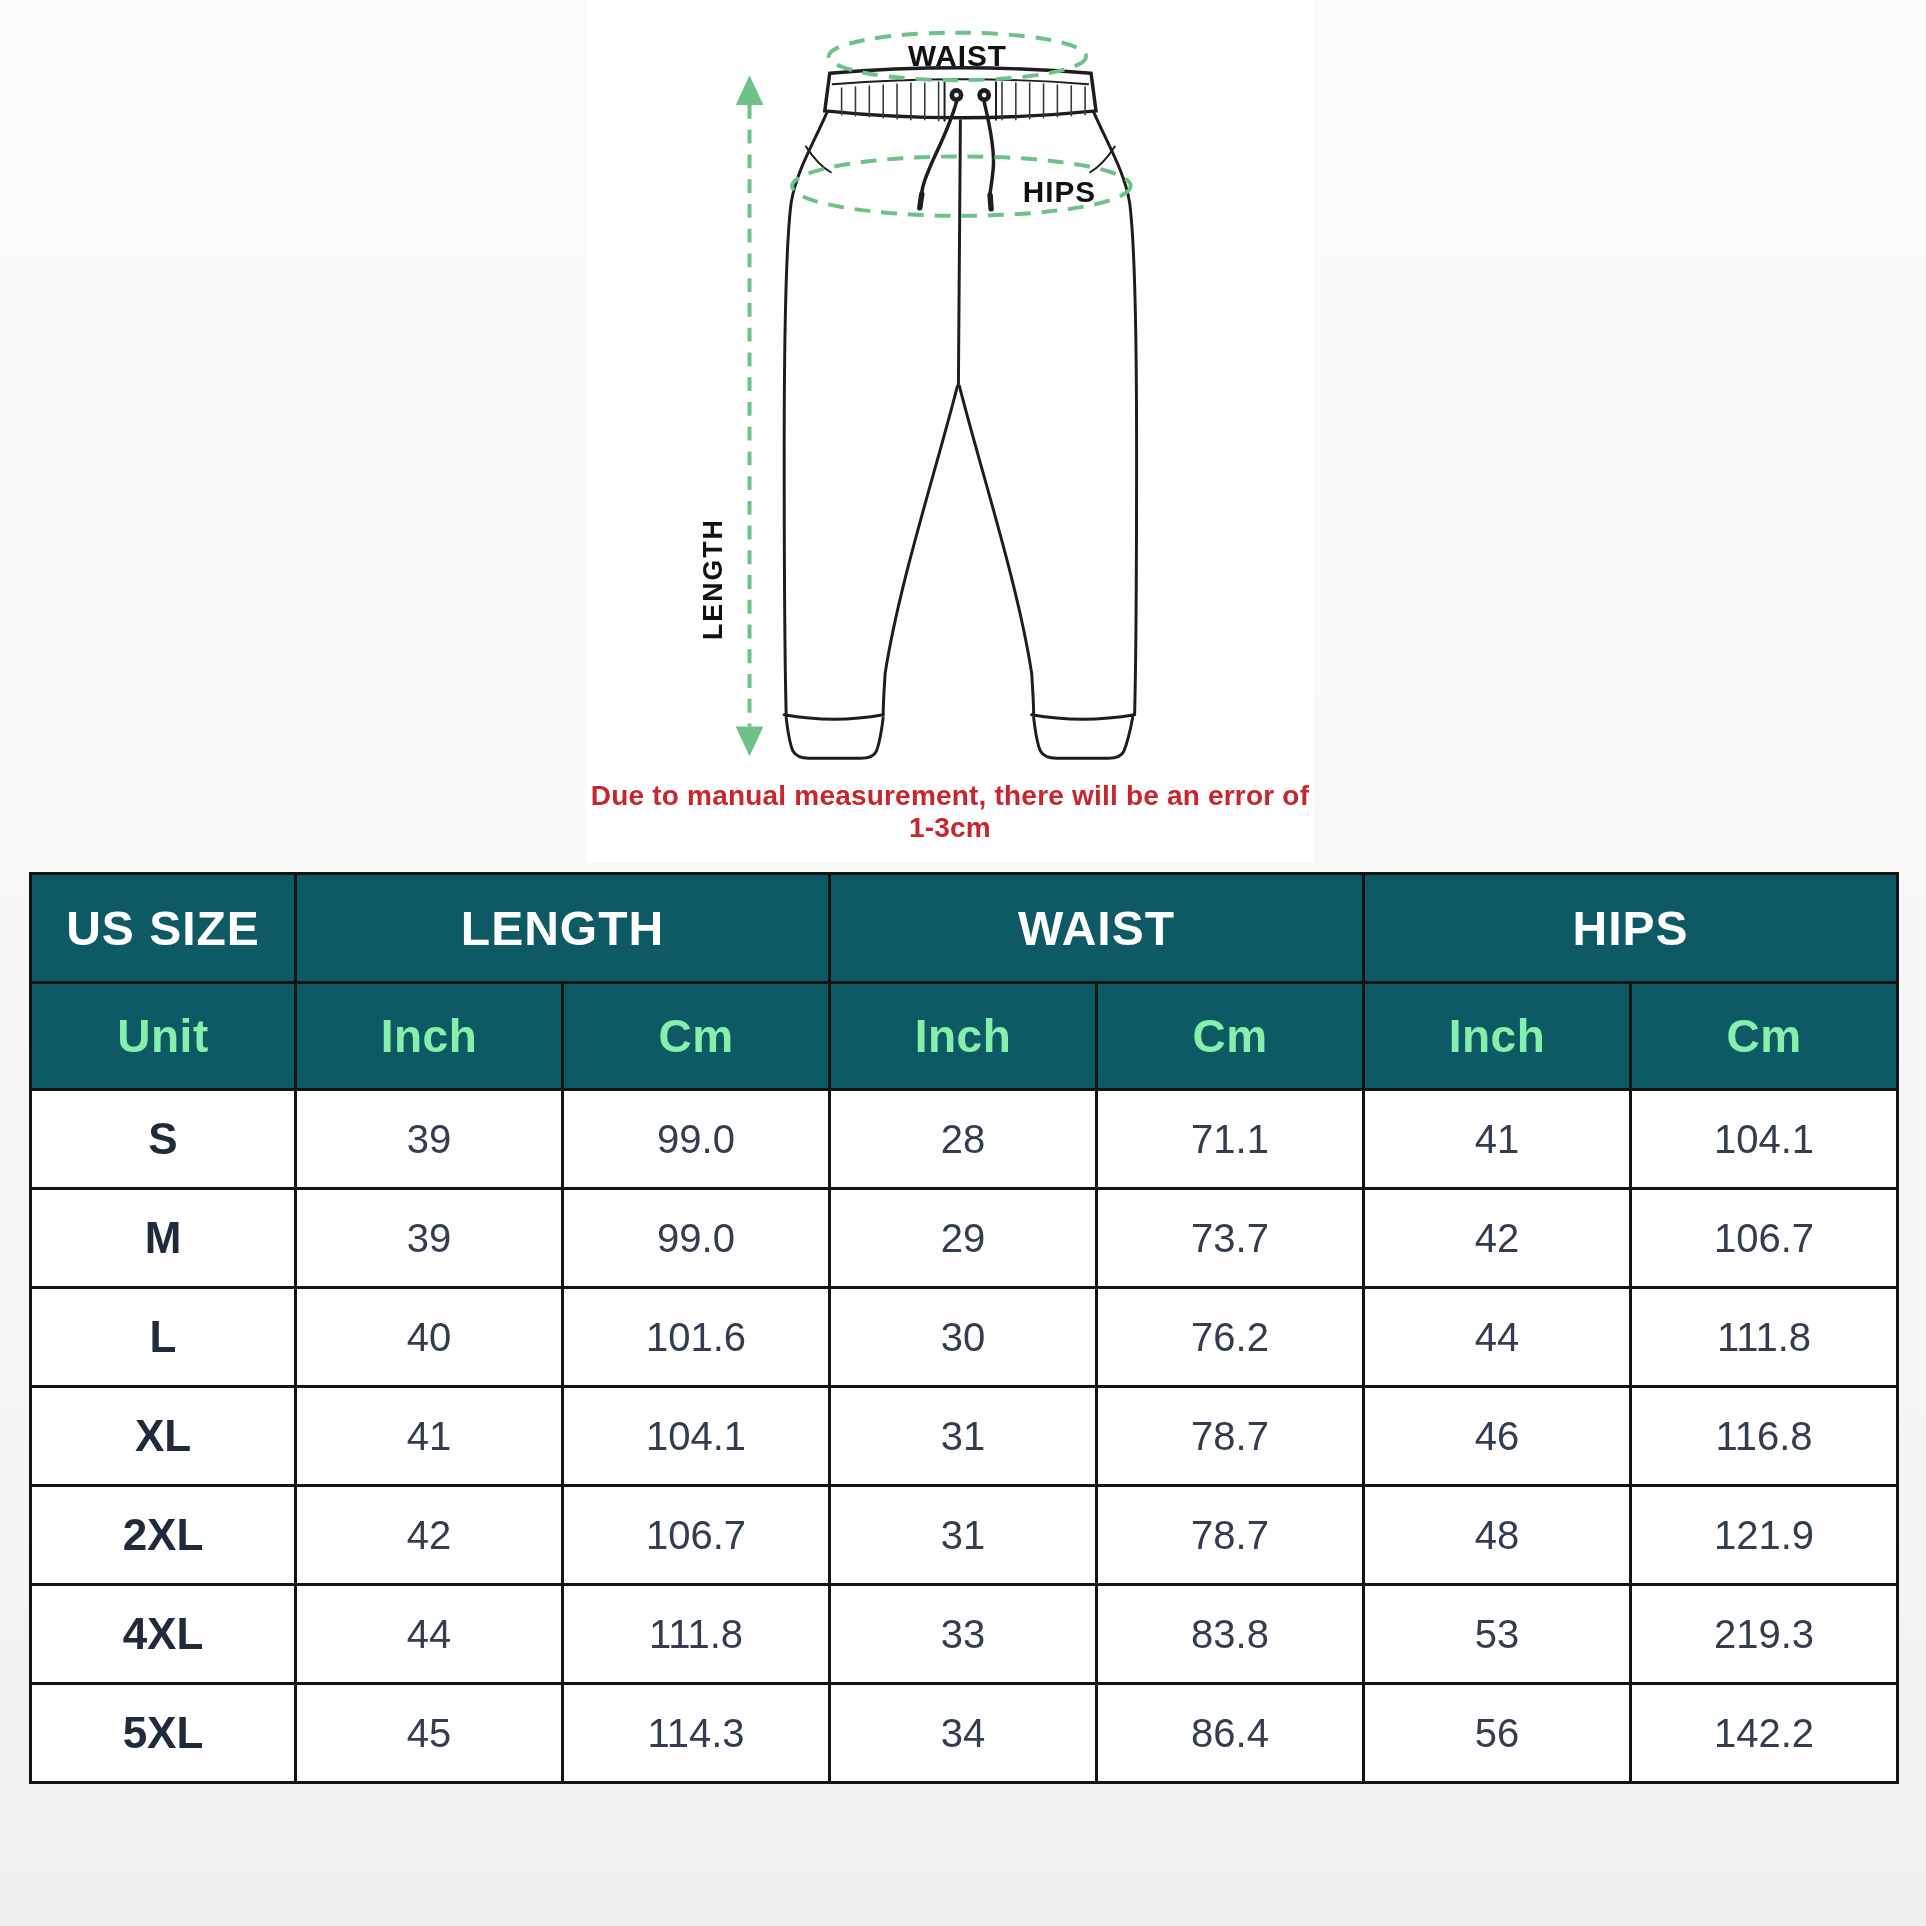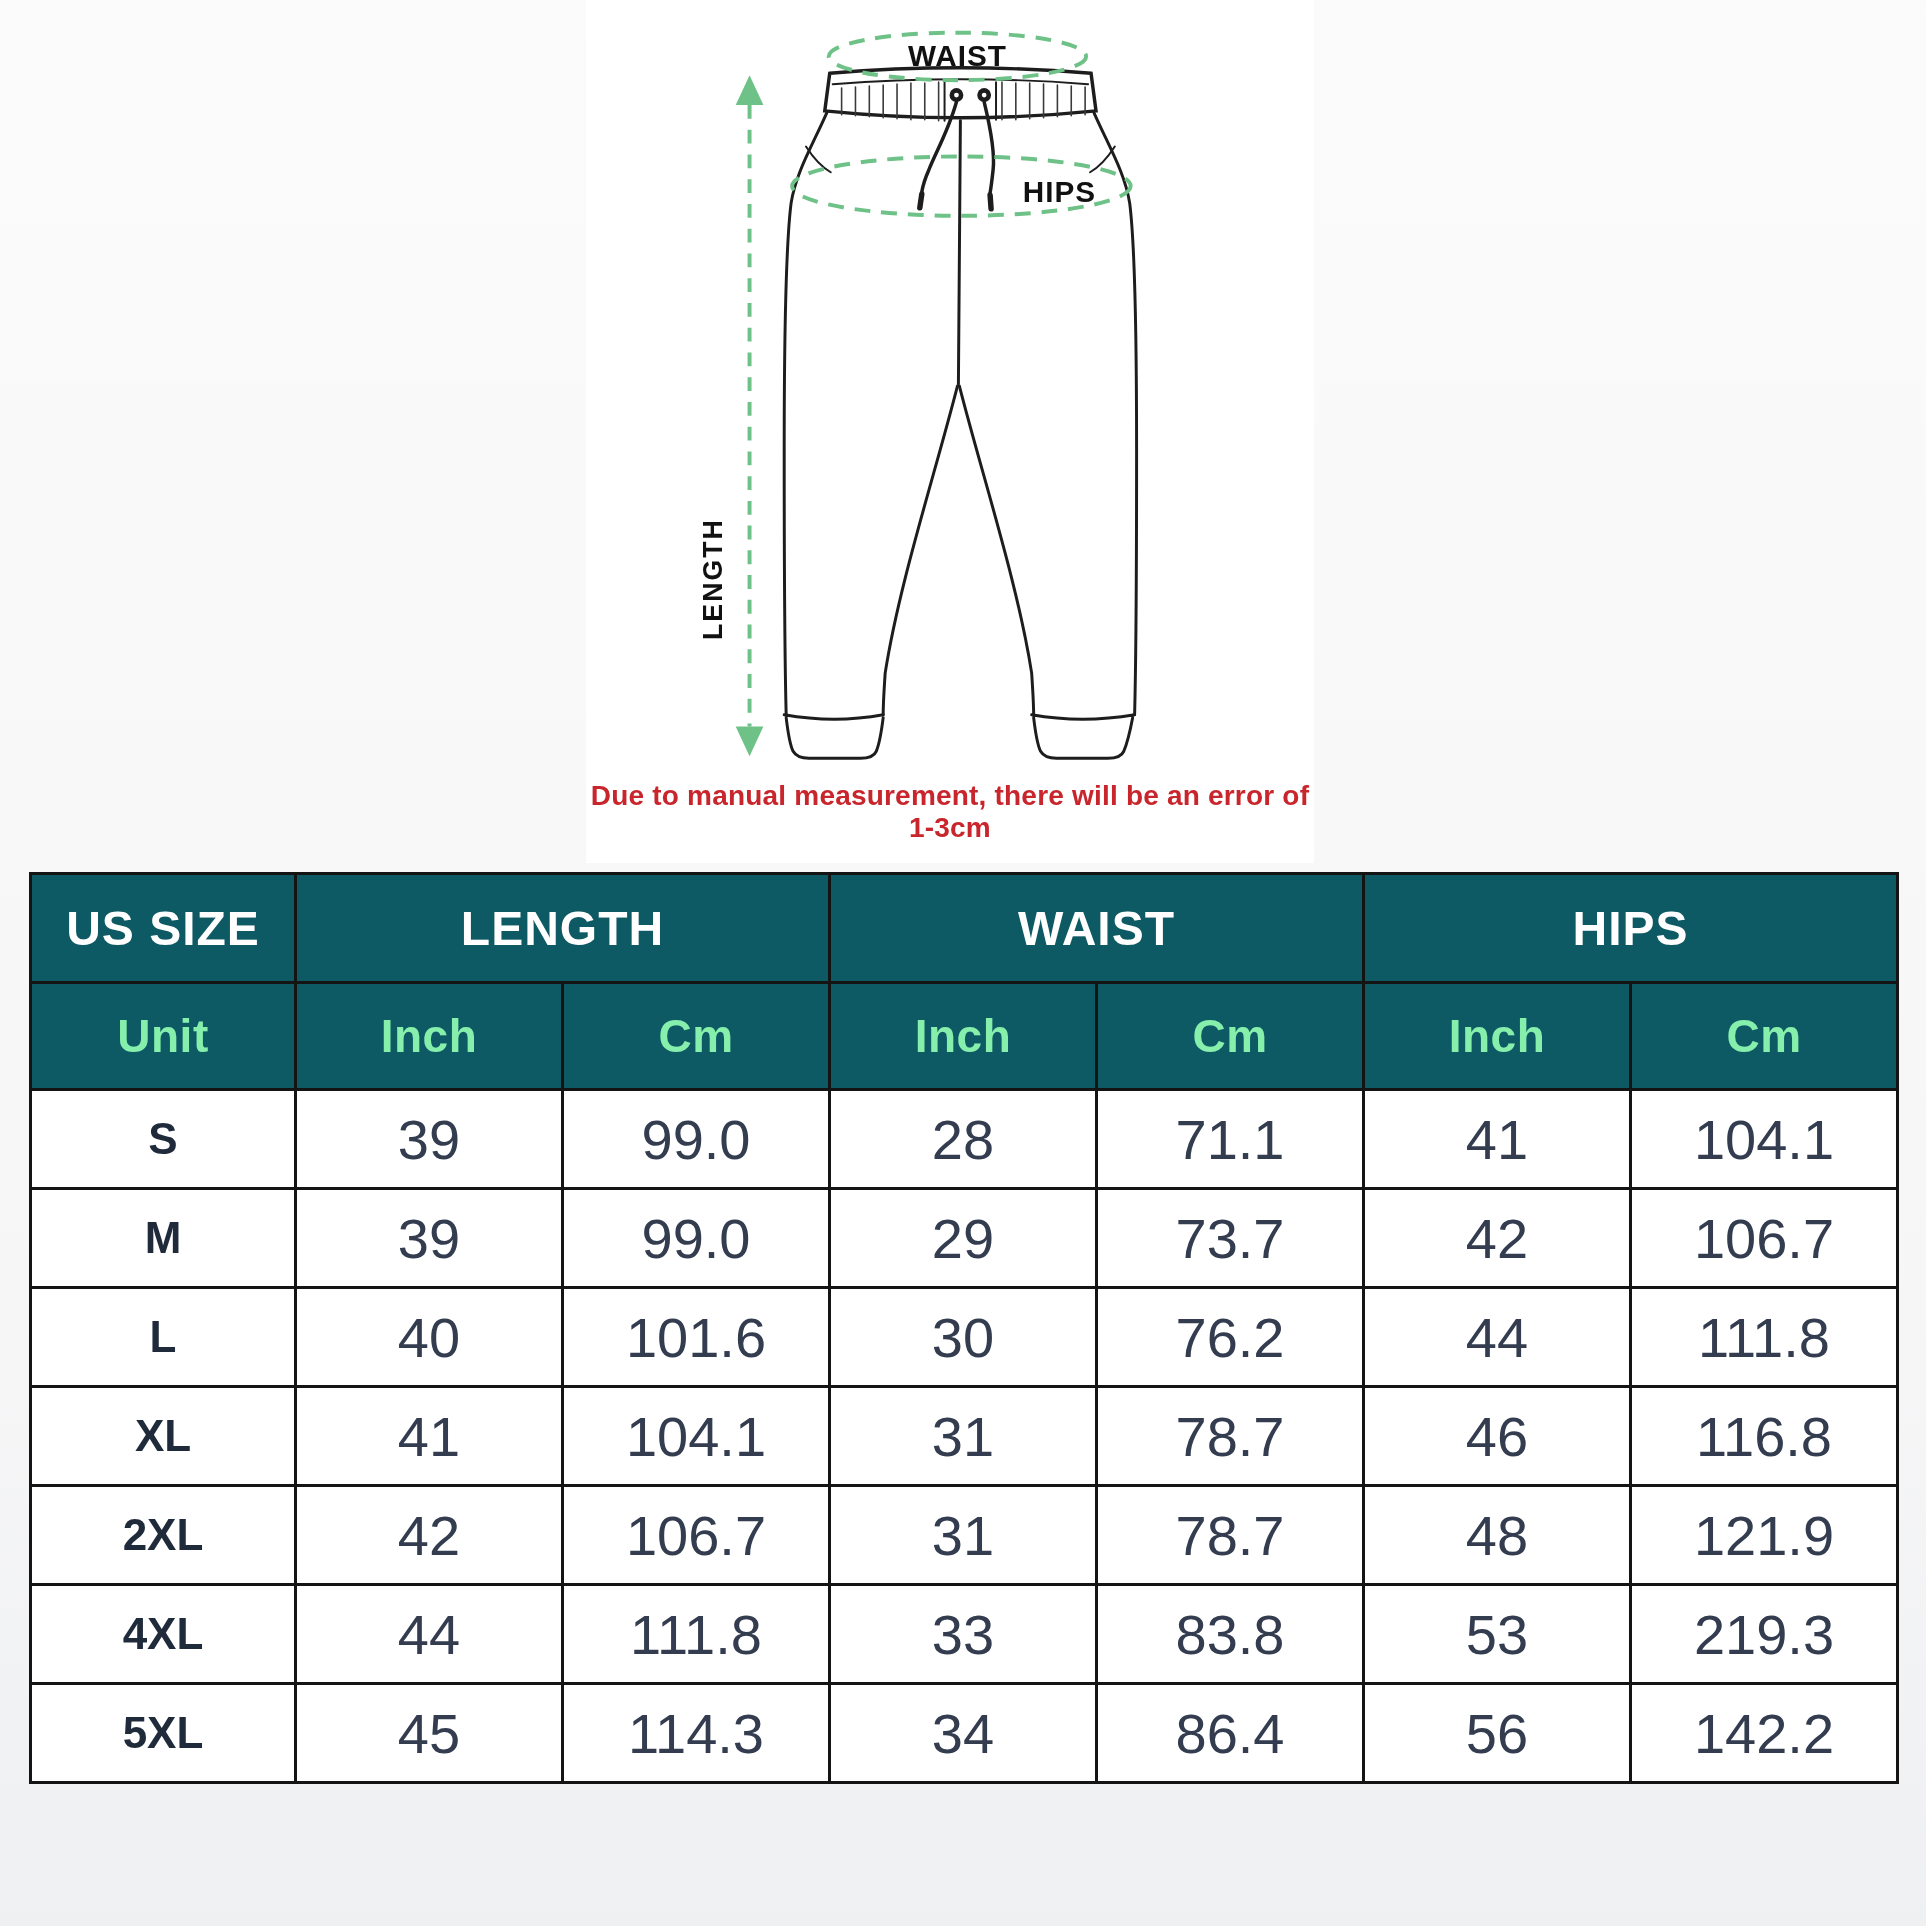--- a/index.html
+++ b/index.html
@@ -45,21 +45,21 @@
   td.unit-h{
     background:#0d5a64;color:#86efac;
     font-size:46px;font-weight:bold;letter-spacing:0.5px;
   }
   td.size-c{
     background:#ffffff;color:#1f2a3a;
     font-size:44px;font-weight:bold;
   }
   td.val-c{
     background:#ffffff;color:#333d4f;
-    font-size:56px;font-weight:normal;
+    font-size:40px;font-weight:normal;
   }
 
   svg text{font-family:"Liberation Sans", sans-serif;}
 </style>
 </head>
 <body>
 
 <div class="page">
 
   <div class="diagram-panel">

